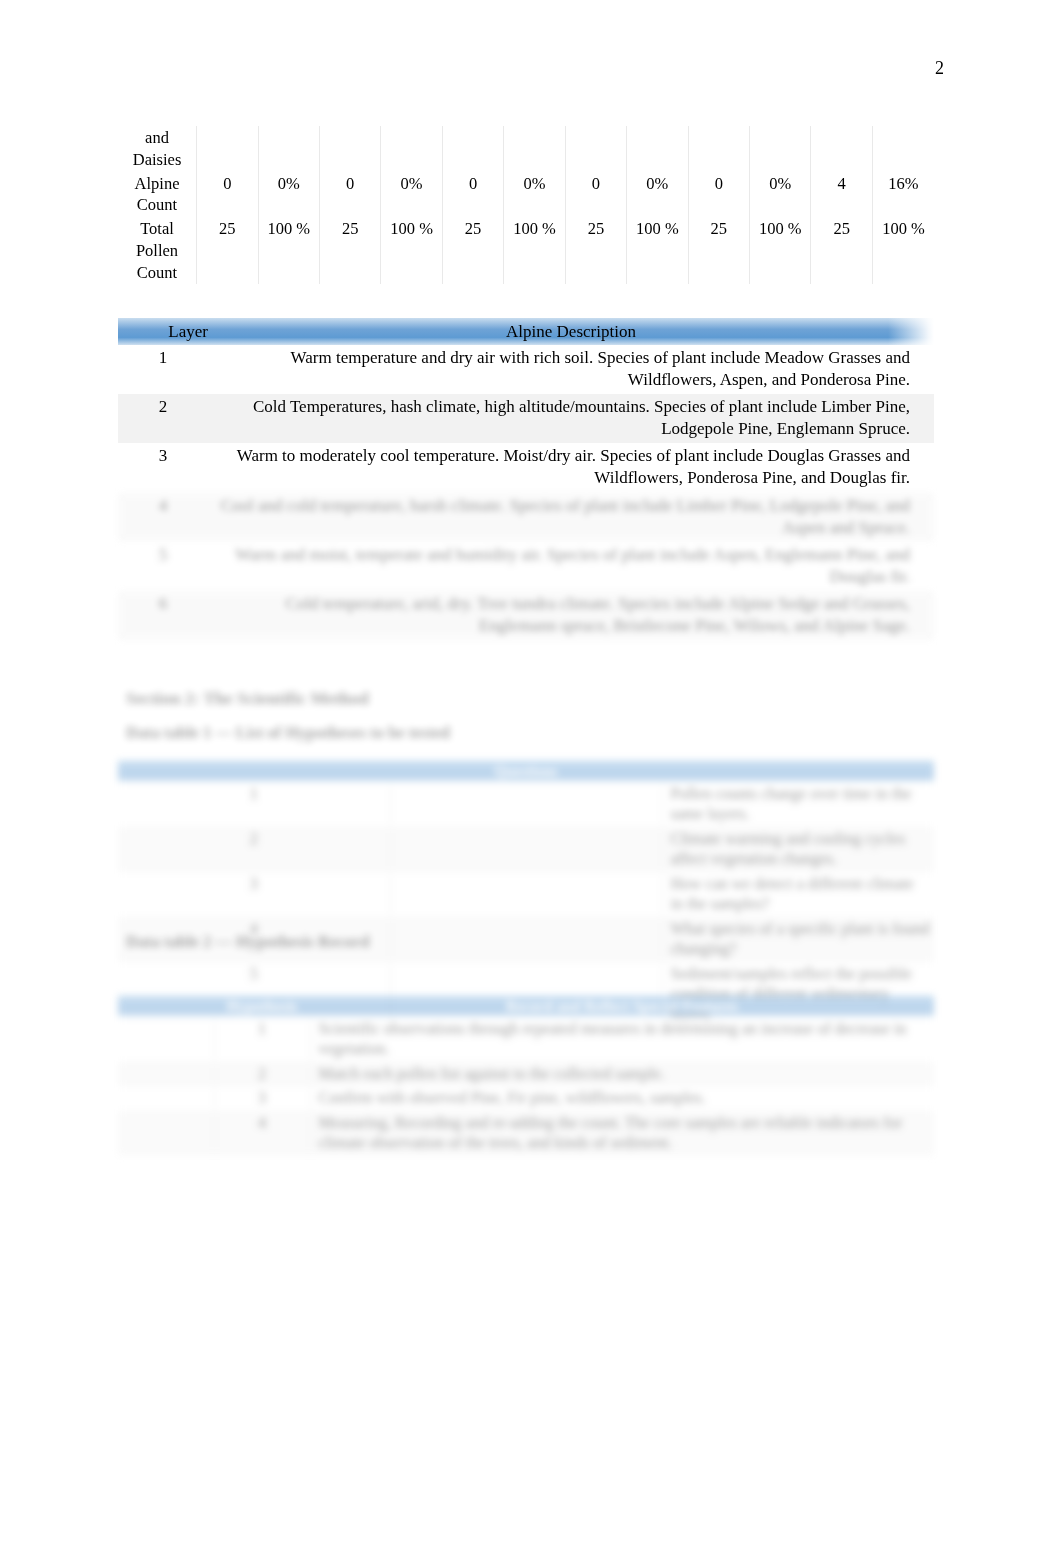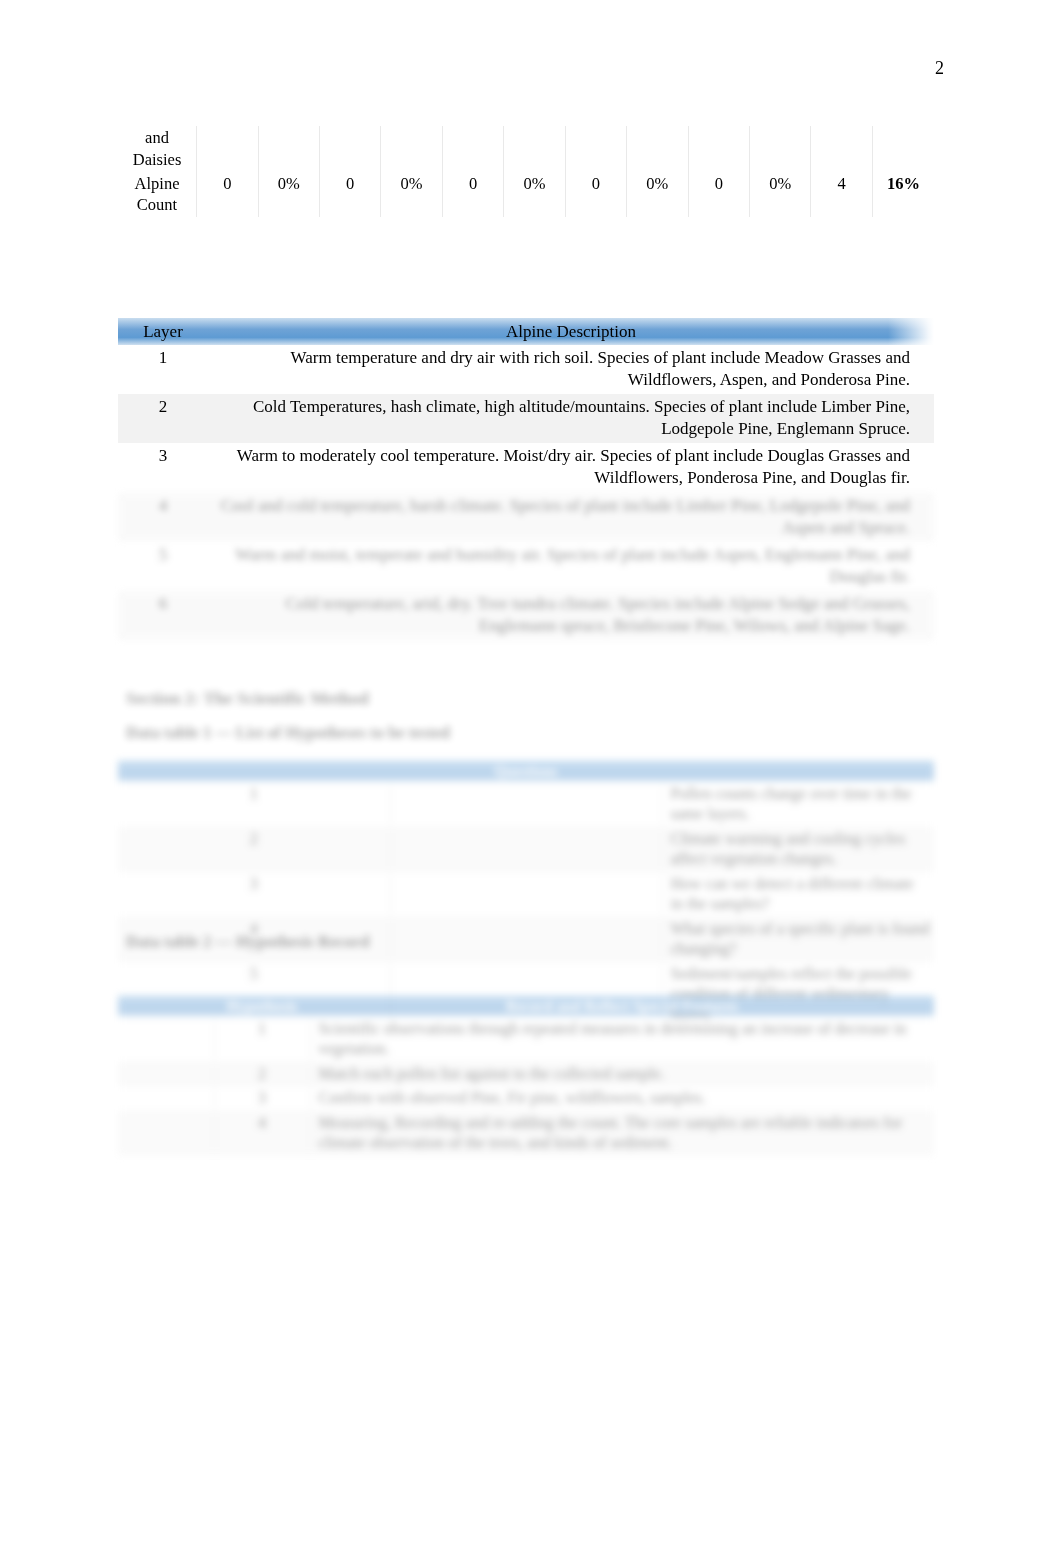--- a/index.html
+++ b/index.html
@@ -47,21 +47,21 @@
     font-size:16.5px;
   }
   #pollen-table td{
     text-align:center;
     line-height:1.32;
     padding:1px 2px;
     border-left:1px solid #e9e9e9;
     border-right:1px solid #e9e9e9;
   }
   #pollen-table tr td:first-child{border-left:none;}
-  #pollen-table tr td:last-child{border-right:none;font-weight:bold;}
+  #pollen-table tr td:last-child{border-right:none;}
   #pollen-table .rowlabel{
     width:78px;
     text-align:center;
   }
   #pollen-table tr:last-child td{
     border-bottom:none;
   }
   #pollen-table .numcol{width:61px;}
   #pollen-table .pctcol{width:61px;}
 
@@ -76,21 +76,21 @@
     background:linear-gradient(to bottom,#c9ddef 0%,#6fa3d6 42%,#5e9bd3 72%,#cfe0f0 100%);
     color:#000;
     font-size:17px;
     height:27px;
     line-height:27px;
     text-align:center;
     font-weight:normal;
   }
   #climate-table thead th.layer-head{
     width:90px;
-    text-align:center;
+    text-align:right;
   }
   
   #climate-table thead th.desc-head{
     position:relative;
   }
   #climate-table thead th.desc-head::after{
     content:"";
     position:absolute;
     right:0;top:0;bottom:0;
     width:46px;
@@ -239,20 +239,35 @@
         <td>0%</td>
         <td>0</td>
         <td>0%</td>
         <td>0</td>
         <td>0%</td>
         <td>0</td>
         <td>0%</td>
         <td>4</td>
         <td>16%</td>
       </tr>
+      <tr>
+        <td class="rowlabel">Total Pollen Count</td>
+        <td>25</td>
+        <td>100 %</td>
+        <td>25</td>
+        <td>100 %</td>
+        <td>25</td>
+        <td>100 %</td>
+        <td>25</td>
+        <td>100 %</td>
+        <td>25</td>
+        <td>100 %</td>
+        <td>25</td>
+        <td>100 %</td>
+      </tr>
     </tbody>
   </table>
 
   <table class="doc-table" id="climate-table">
     <thead>
       <tr>
         <th class="layer-head">Layer</th>
         <th class="desc-head">Alpine Description</th>
       </tr>
     </thead>

